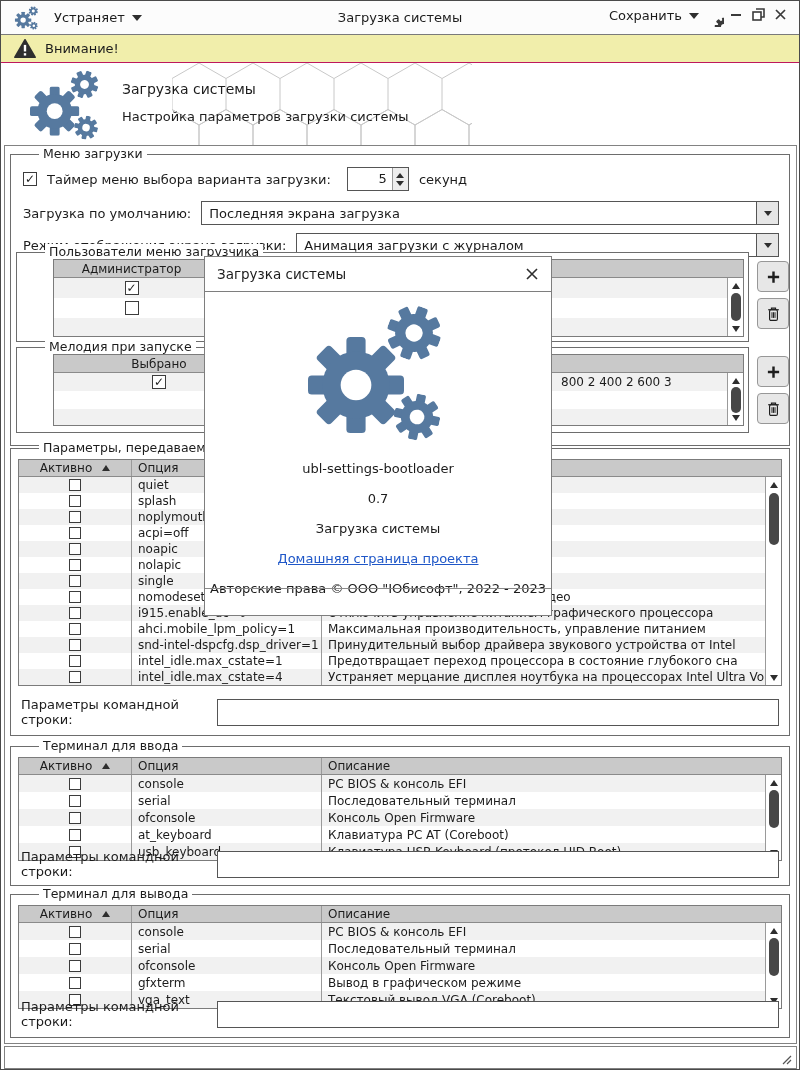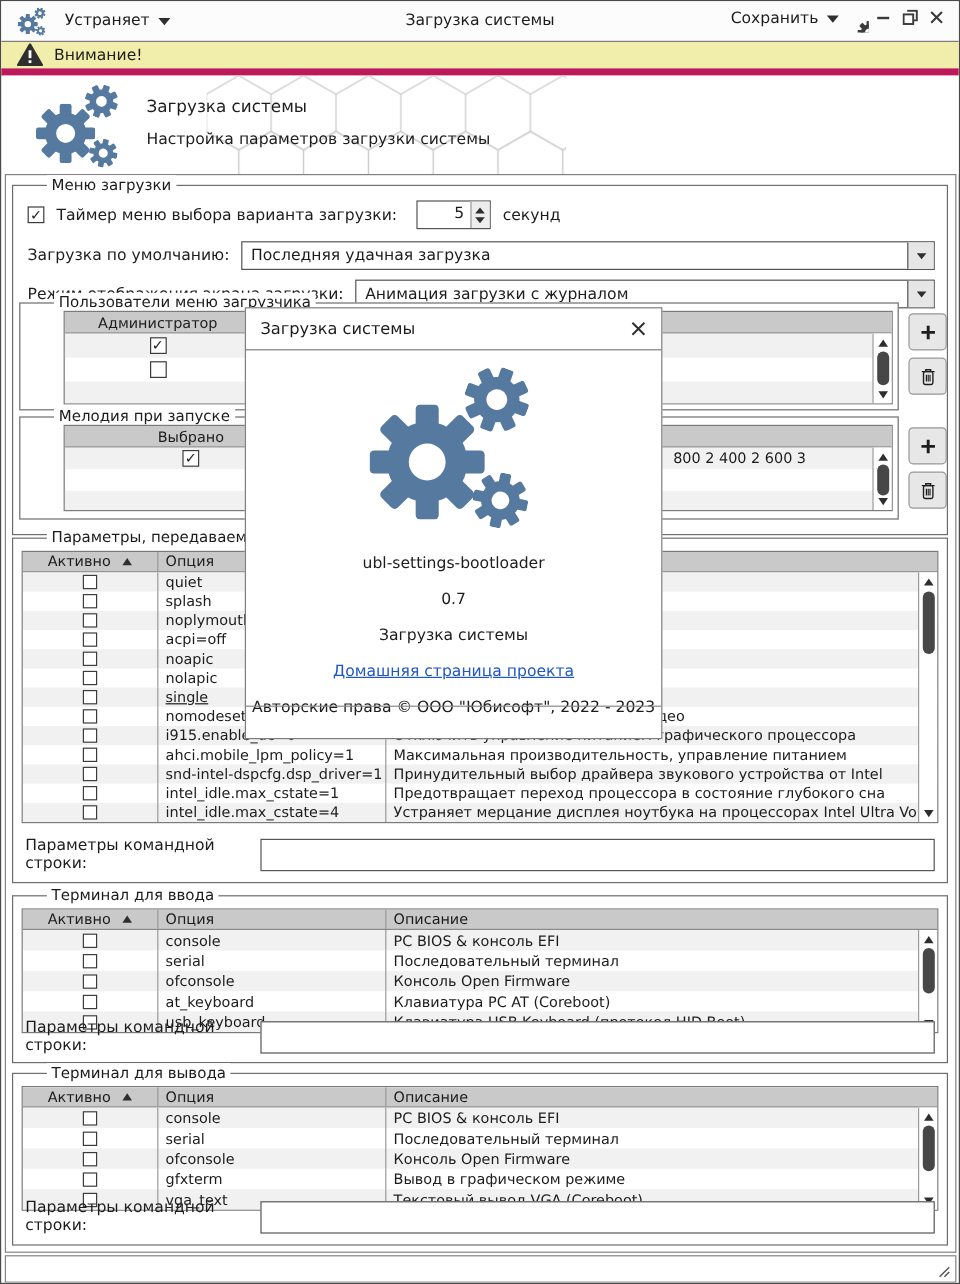--- a/index.html
+++ b/index.html
@@ -18,21 +18,21 @@
   .tb-right{margin-left:auto;display:flex;align-items:flex-start;gap:6px;z-index:2;}
   .caret{width:0;height:0;border-left:5px solid transparent;border-right:5px solid transparent;
     border-top:6px solid #2e2e2e;display:inline-block;}
   .appicon{width:28px;height:26px;color:#56799f;}
   .gearbtn{width:19px;height:19px;color:#3a3a3a;}
   .winbtns{display:flex;align-items:center;gap:9px;}
   .winbtns svg{width:13px;height:13px;}
 
   
   .warnbar{position:absolute;top:34px;left:0;width:798px;height:28px;background:#f1eeab;
-    border-bottom:6px solid #be185d;display:flex;align-items:center;gap:9px;padding:0 13px;font-size:13px;}
+    border-bottom:1px solid #be185d;display:flex;align-items:center;gap:9px;padding:0 13px;font-size:13px;}
   .warn-tri{width:22px;height:20px;}
 
   
   .banner{position:absolute;top:62px;left:1px;width:797px;height:82px;background:#fff;overflow:hidden;}
   .hexes{position:absolute;left:170px;top:0;width:300px;height:82px;}
   .banner-logo{position:absolute;left:22px;top:6px;width:84px;height:72px;color:#56799f;}
   .banner-title{position:absolute;left:120px;top:18px;font-size:14px;}
   .banner-sub{position:absolute;left:120px;top:46px;font-size:13px;}
 
   
@@ -219,21 +219,21 @@
             <i class="tri-up"></i>
             <i class="tri-dn"></i>
           </span>
       </span>
       <span>секунд</span>
     </div>
 
     <div class="row-line" style="top:46px;">
       <span>Загрузка по умолчанию:</span>
       <span class="combo">
-        <span class="combo-val">Последняя удачная загрузка</span>
+        <span class="combo-val">Последняя экрана загрузка</span>
         <span class="combo-btn">
             <i class="tri-dn"></i>
           </span>
       </span>
     </div>
 
     <div class="row-line" style="top:78px;">
       <span>Режим отображения экрана загрузки:</span>
       <span class="combo">
         <span class="combo-val">Анимация загрузки с журналом</span>
@@ -393,21 +393,21 @@
             <div class="td c-option">noapic</div>
             <div class="td c-desc"></div>
           </div>
         <div class="trow" style="height:16px;">
             <div class="td c-active">
               <span class="cb" style="width:12px;height:12px;"></span>
             </div>
             <div class="td c-option">nolapic</div>
             <div class="td c-desc"></div>
           </div>
-        <div class="trow" style="height:16px;text-decoration:underline;">
+        <div class="trow" style="height:16px;">
             <div class="td c-active">
               <span class="cb" style="width:12px;height:12px;"></span>
             </div>
             <div class="td c-option">single</div>
             <div class="td c-desc"></div>
           </div>
         <div class="trow" style="height:16px;">
             <div class="td c-active">
               <span class="cb" style="width:12px;height:12px;"></span>
             </div>

